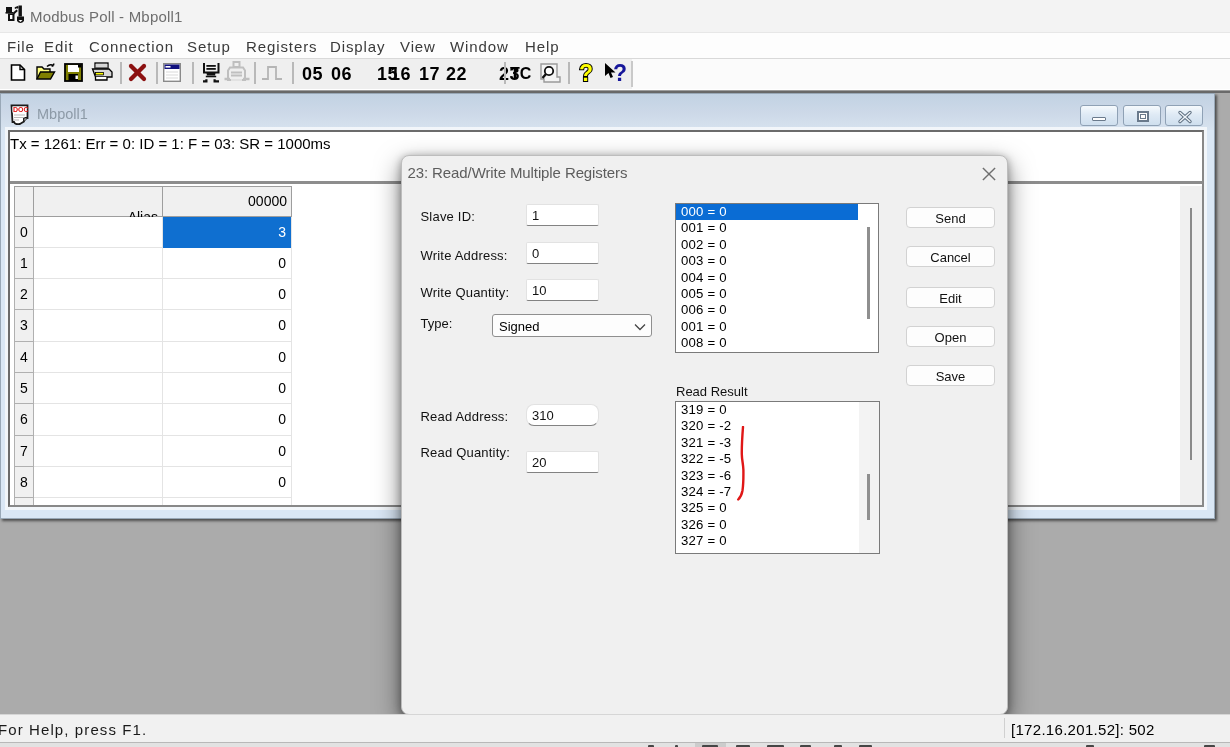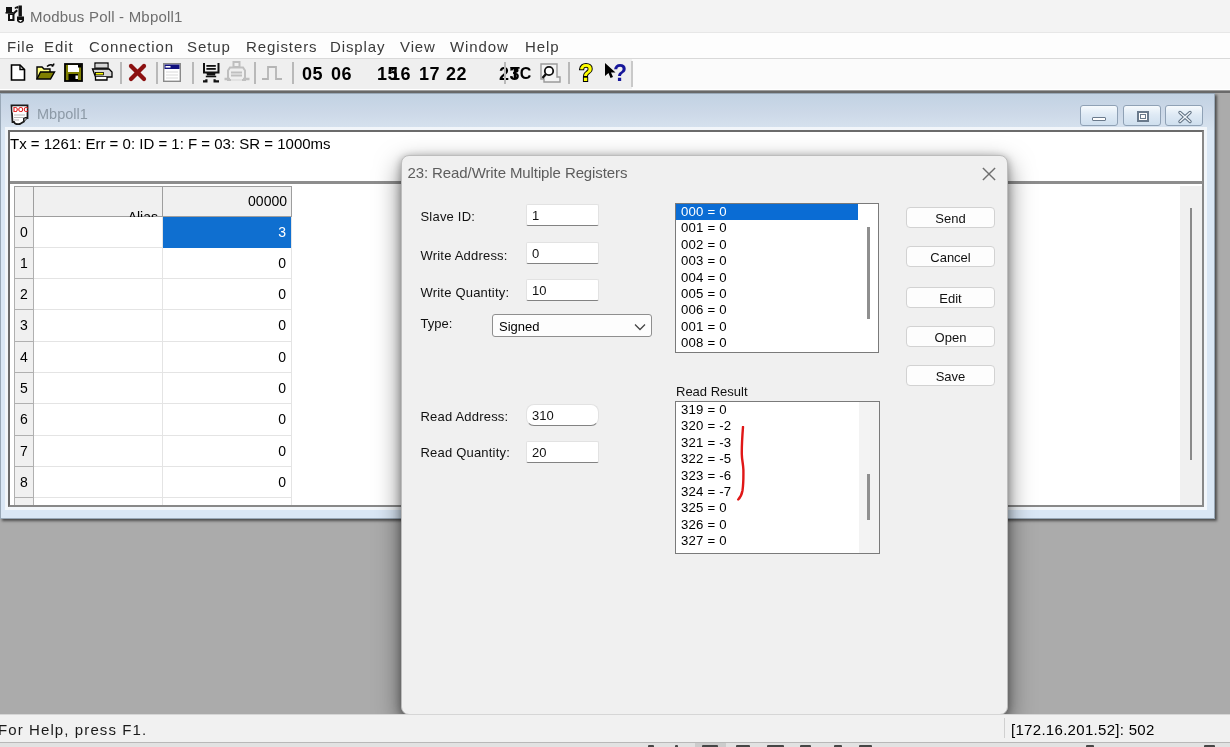--- a/index.html
+++ b/index.html
@@ -245,21 +245,21 @@
   <div class="abs" style="left:18.5px;top:92px;font-size:13px;color:#111;letter-spacing:0.2px;">Write Address:</div>
   <div class="abs" style="left:18.5px;top:129px;font-size:13px;color:#111;letter-spacing:0.2px;">Write Quantity:</div>
   <div class="abs" style="left:18.5px;top:160px;font-size:13px;color:#111;">Type:</div>
   <div class="abs" style="left:18.5px;top:253px;font-size:13px;color:#111;letter-spacing:0.2px;">Read Address:</div>
   <div class="abs" style="left:18.5px;top:289px;font-size:13px;color:#111;letter-spacing:0.2px;">Read Quantity:</div>
 
   <div class="field abs" style="left:124px;top:48px;">1</div>
   <div class="field abs" style="left:124px;top:86px;">0</div>
   <div class="field abs" style="left:124px;top:123px;">10</div>
   <div class="field abs" style="left:124px;top:248px;border-radius:8px;">310</div>
-  <div class="field abs" style="left:124px;top:285px;">20</div>
+  <div class="field abs" style="left:124px;top:295px;">20</div>
 
   <div class="abs" style="left:90px;top:158px;width:160px;height:23px;background:#fdfdfd;border:1px solid #8f8f8f;border-radius:3px;">
     <span class="abs" style="left:6px;top:4px;font-size:13px;color:#000000;">Signed</span>
     <svg class="abs" style="left:141px;top:8px;" width="12" height="8" viewBox="0 0 12 8">
       <path d="M1 1.5 L6 6.5 L11 1.5" fill="none" stroke="#454545" stroke-width="1.3"></path>
     </svg>
   </div>
 
   <div class="abs" style="left:273px;top:47px;width:204px;height:150px;background:#ffffff;border:1px solid #7a7a7a;">
     <div class="lb" style="background:#0a6cd4;color:#fff;width:182px;">000 = 0</div>

